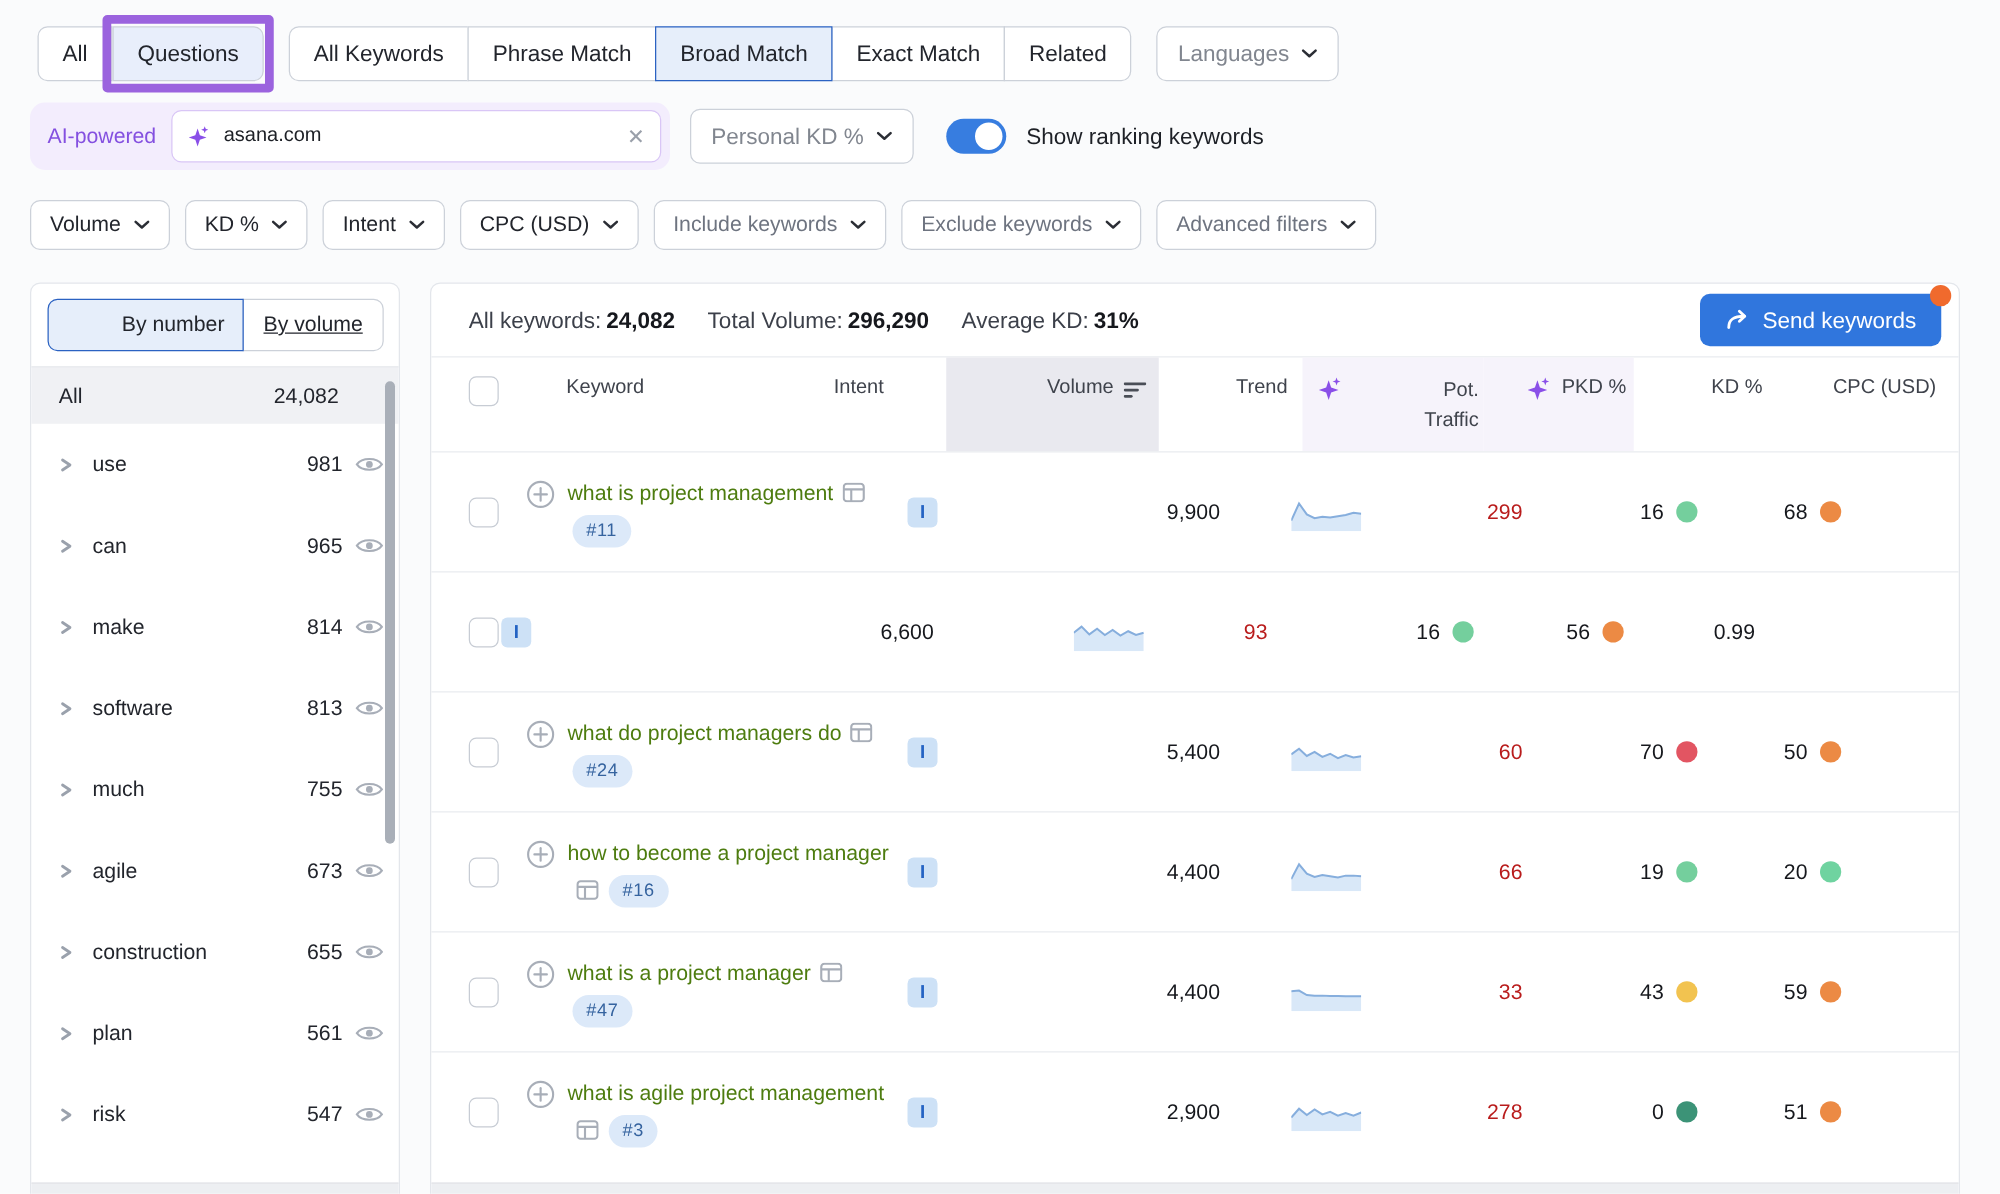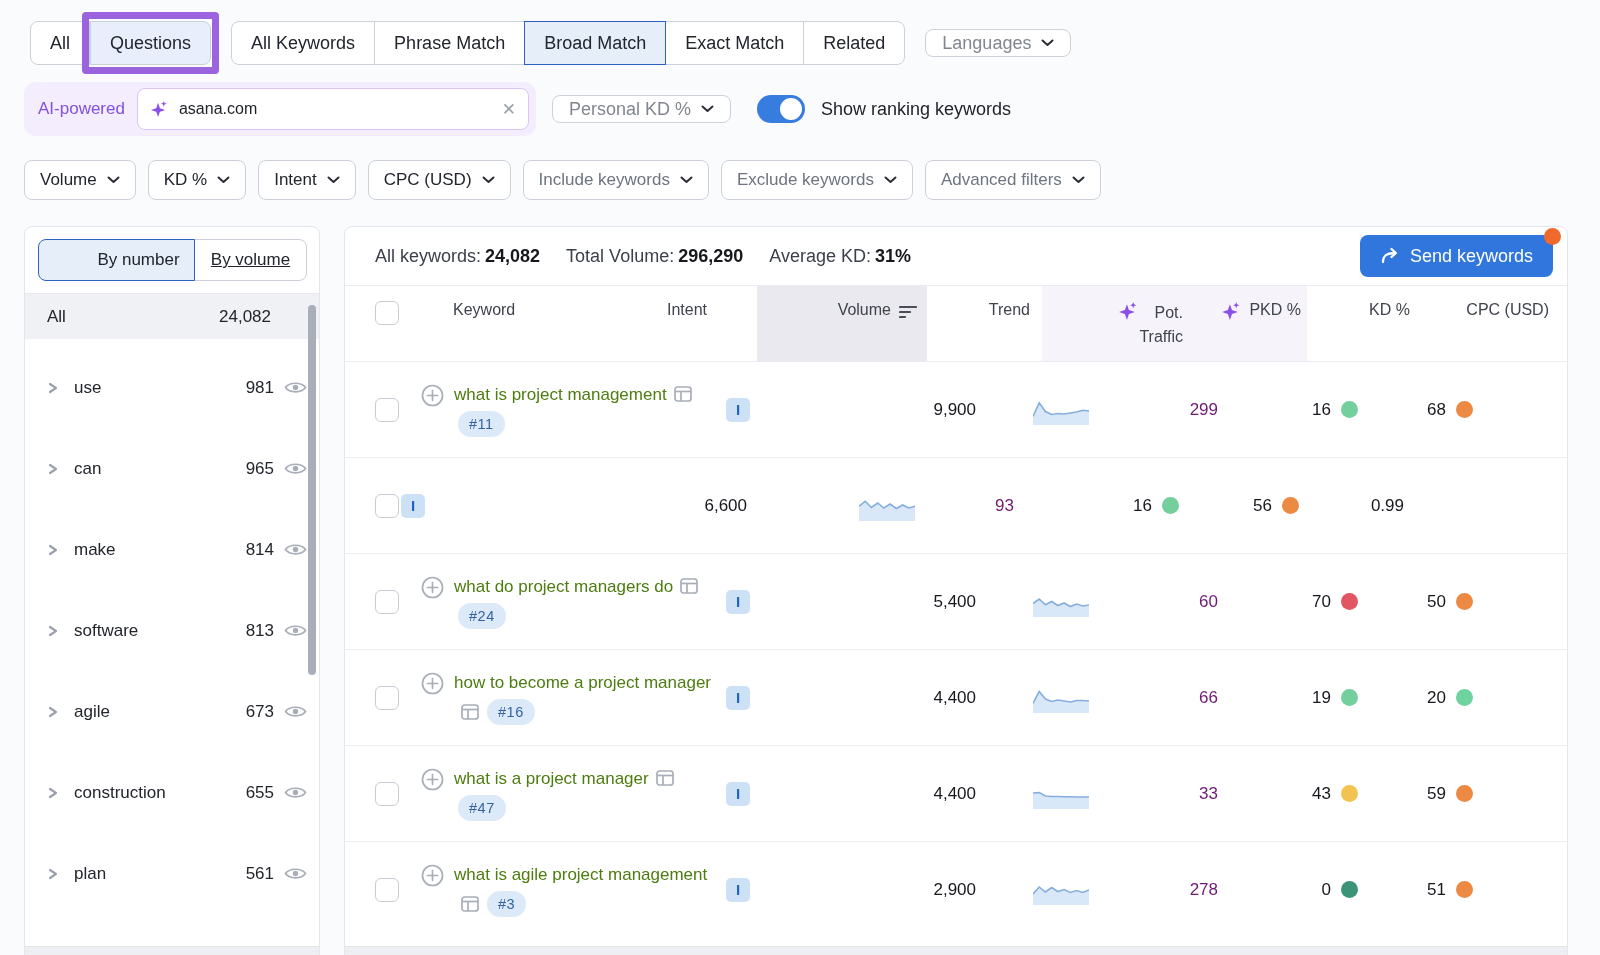--- a/index.html
+++ b/index.html
@@ -13,21 +13,21 @@
          display:flex; align-items:center; cursor:pointer; margin-left:-1px; color:#22252c;
          font-family:"Liberation Sans", sans-serif; }
   .seg:first-child { border-radius:8px 0 0 8px; margin-left:0; }
   .seg:last-child { border-radius:0 8px 8px 0; }
   .seg.only-left { border-radius:8px 0 0 8px; }
   .seg.active { background:#e6eefa; border:1.5px solid #2b62c2; z-index:2; }
   .q-wrap { position:relative; z-index:3; }
   .q-wrap .seg { background:#e8eefb; border-radius:0 8px 8px 0; }
   .annotation-box { position:absolute; left:-8px; top:-9px; right:-8px; bottom:-9px;
                     border:7px solid #9b63de; border-radius:4px; pointer-events:none; z-index:5; }
-  .btn { height:28px; background:#fff; border:1px solid #ccd1d9; border-radius:8px;
+  .btn { height:44px; background:#fff; border:1px solid #ccd1d9; border-radius:8px;
          display:flex; align-items:center; gap:10px; padding:0 16px; font-size:18px; cursor:pointer;
          font-family:"Liberation Sans", sans-serif;justify-content:space-between; }
   .btn .lbl-muted { color:#81868f; }
   .chev { flex:none; }
 
   
   .topbar2 { display:flex; align-items:center; gap:16px; margin:17px 0 0 24px; }
   .ai-wrap { background:#f3edfd; border-radius:12px; display:flex; align-items:center; gap:12px;
              padding:6px 7px 6px 14px; }
   .ai-label { color:#8450e0; font-size:17px; }
@@ -57,21 +57,21 @@
   .sidebar { width:296px; flex:none; }
   .sb-tabs { display:flex; margin:12px; }
   .sb-seg { flex:1; height:42px; display:flex; align-items:center; justify-content:center;
             background:#fff; border:1px solid #ccd1d9; font-size:17px; cursor:pointer; margin-left:-1px; }
   .sb-seg:first-child { border-radius:8px 0 0 8px; margin-left:1px;padding-left:44px; }
   .sb-seg:last-child { border-radius:0 8px 8px 0;text-decoration:underline; }
   .sb-seg.active { background:#e6eefa; border:1.5px solid #2b62c2; z-index:2; }
   .sb-all { height:46px; background:#f0f1f4; display:flex; align-items:center; padding:0 48px 0 22px;
             font-size:17px; margin-top:8px; cursor:pointer; border-top:1px solid #e7e9ed; }
   .sb-all .cnt { margin-left:auto; }
-  .sb-item { height:65px; display:flex; align-items:center; padding:0 12px 0 22px; font-size:17px; cursor:pointer;margin-top:16px; }
+  .sb-item { height:65px; display:flex; align-items:center; padding:0 12px 0 22px; font-size:17px; cursor:pointer; }
   .sb-item .lbl { margin-left:15px; }
   .sb-item .cnt { margin-left:auto; }
   .sb-item .eye { margin-left:10px; flex:none; }
   .sb-scroll { position:absolute; right:3px; top:78px; width:8px; height:370px; background:#a9afb8; border-radius:4px; }
 
   
   .main { flex:1; margin-right:32px; display:flex; flex-direction:column; }
   .stats-row { height:58px; display:flex; align-items:center; padding:0 14px 0 30px; font-size:18px; color:#3c404a; }
   .stat { margin-right:26px; }
   .stat b { color:#16181d; margin-left:4px; }
@@ -82,42 +82,42 @@
 
   .tgrid { display:grid; grid-template-columns:56px 1fr 90px 170px 115px 145px 120px 115px 145px; }
   .t-header { height:76px; border-top:1px solid #e9ebef; font-size:16px; color:#3f434c; }
   .t-header > div { padding-top:15px; }
   .h-check { padding-left:30px; }
   .h-kw { padding-left:52px; }
   .h-vol { background:#e9e9ef; display:flex; justify-content:flex-end; gap:8px; padding-right:10px; align-items:flex-start; }
   .h-vol svg { margin-top:3px; }
   .h-trend { display:flex; justify-content:flex-end; padding-right:12px; }
   .lav { background:#f6f3fb; }
-  .h-pot { display:flex; justify-content:flex-end; padding:15px 4px 0 12px; }
+  .h-pot { display:flex; justify-content:space-between; padding:15px 4px 0 12px; }
   .h-pot .two-line { text-align:right; line-height:24px; }
   .h-pkd { display:flex; justify-content:flex-end; gap:7px; padding-right:6px; }
   .h-kd { text-align:right; padding-right:12px; }
   .h-cpc { text-align:right; padding-right:18px; }
 
   .t-row { height:96px; border-top:1px solid #e9ebef; font-size:17px; align-items:center; }
   .cell-check { padding-left:30px; }
   .checkbox { width:24px; height:24px; border:1.6px solid #c7ccd4; border-radius:6px; background:#fff; cursor:pointer; }
   .cell-kw { display:flex; align-items:flex-start; padding-left:20px; gap:10px; }
   .kw-block { width:272px; line-height:30px; }
   .kw-link { color:#4d7c0f; cursor:pointer; }
   .serp-icon { margin:0 4px 0 7px; vertical-align:-2px; cursor:pointer; }
   .rank-badge { display:inline-block; background:#dce9f9; color:#35639f; border-radius:13px; height:26px;
                 line-height:26px; padding:0 11px; font-size:14.5px; letter-spacing:0.5px; vertical-align:1px; margin-left:4px; }
   .intent-badge { width:24px; height:24px; border-radius:5px; background:#cde1f6; color:#2463c3;
                   font-weight:bold; font-size:15px; display:flex; align-items:center; justify-content:center; cursor:pointer; }
   .cell-vol { text-align:right; padding-right:10px; color:#16181d; }
   .cell-trend { display:flex; justify-content:flex-end; padding-right:12px; }
   .spark-line { fill:none; stroke:#86aedd; stroke-width:1.6; }
   .spark-area { fill:#d9e8f8; stroke:none; }
-  .cell-pot { text-align:right; padding-right:28px; color:#701a75; }
+  .cell-pot { text-align:right; padding-right:28px; color:#b91c1c; }
   .cell-dotnum { display:flex; justify-content:flex-end; align-items:center; gap:10px; padding-right:8px; color:#16181d; }
   .dot { width:17px; height:17px; border-radius:50%; flex:none; }
   .cell-cpc { text-align:right; padding-right:18px; color:#16181d; }
 
   .plus-circle { flex:none; margin-top:4px; cursor:pointer; }
 </style>
 </head>
 <body>
 
 <div class="topbar1">
@@ -269,20 +269,31 @@
             <polyline points="3,4 9,8 3,12" fill="none" stroke="#9aa1ac" stroke-width="2.2" stroke-linecap="round" stroke-linejoin="round"></polyline>
           </svg>
       <span class="lbl">software</span>
       <span class="cnt">813</span>
       <svg class="eye" width="23" height="17" viewBox="0 0 23 17">
         <path d="M1.5 8.5 C5.5 2.8 17.5 2.8 21.5 8.5 C17.5 14.2 5.5 14.2 1.5 8.5 Z" fill="none" stroke="#a8aeb8" stroke-width="1.7"></path>
         <circle cx="11.5" cy="8.5" r="2.7" fill="#a8aeb8"></circle>
       </svg>
     </div>
 
+    <div class="sb-item">
+      <svg width="12" height="16" viewBox="0 0 12 16">
+            <polyline points="3,4 9,8 3,12" fill="none" stroke="#9aa1ac" stroke-width="2.2" stroke-linecap="round" stroke-linejoin="round"></polyline>
+          </svg>
+      <span class="lbl">much</span>
+      <span class="cnt">755</span>
+      <svg class="eye" width="23" height="17" viewBox="0 0 23 17">
+        <path d="M1.5 8.5 C5.5 2.8 17.5 2.8 21.5 8.5 C17.5 14.2 5.5 14.2 1.5 8.5 Z" fill="none" stroke="#a8aeb8" stroke-width="1.7"></path>
+        <circle cx="11.5" cy="8.5" r="2.7" fill="#a8aeb8"></circle>
+      </svg>
+    </div>
 
     <div class="sb-item">
       <svg width="12" height="16" viewBox="0 0 12 16">
             <polyline points="3,4 9,8 3,12" fill="none" stroke="#9aa1ac" stroke-width="2.2" stroke-linecap="round" stroke-linejoin="round"></polyline>
           </svg>
       <span class="lbl">agile</span>
       <span class="cnt">673</span>
       <svg class="eye" width="23" height="17" viewBox="0 0 23 17">
         <path d="M1.5 8.5 C5.5 2.8 17.5 2.8 21.5 8.5 C17.5 14.2 5.5 14.2 1.5 8.5 Z" fill="none" stroke="#a8aeb8" stroke-width="1.7"></path>
         <circle cx="11.5" cy="8.5" r="2.7" fill="#a8aeb8"></circle>

